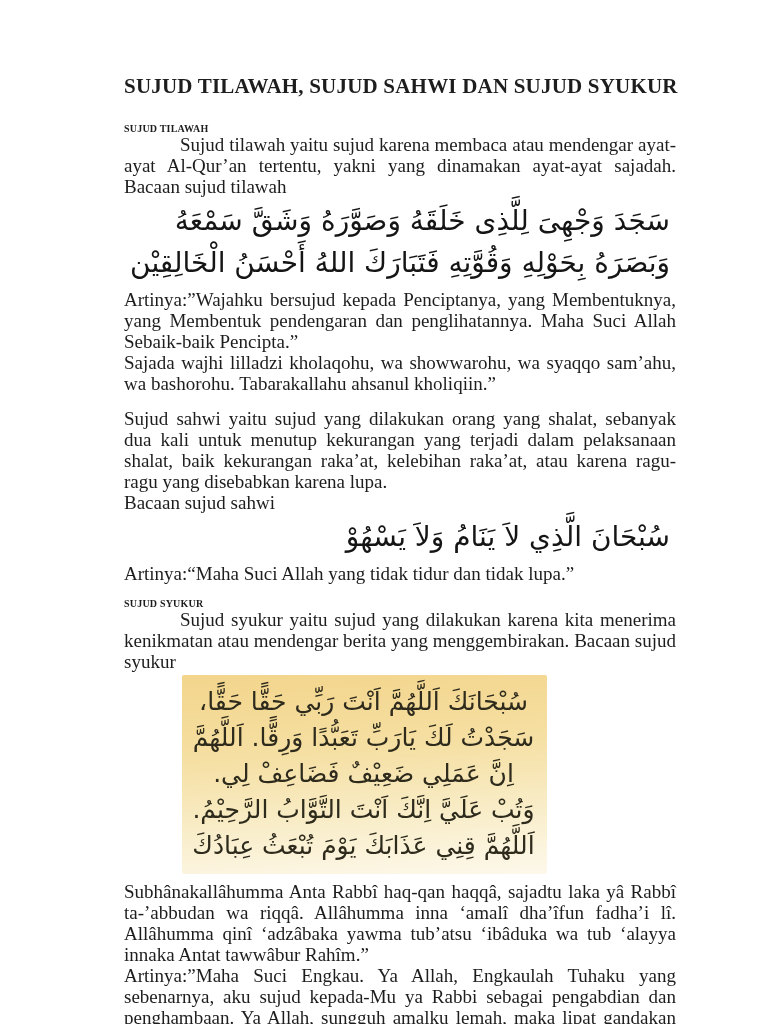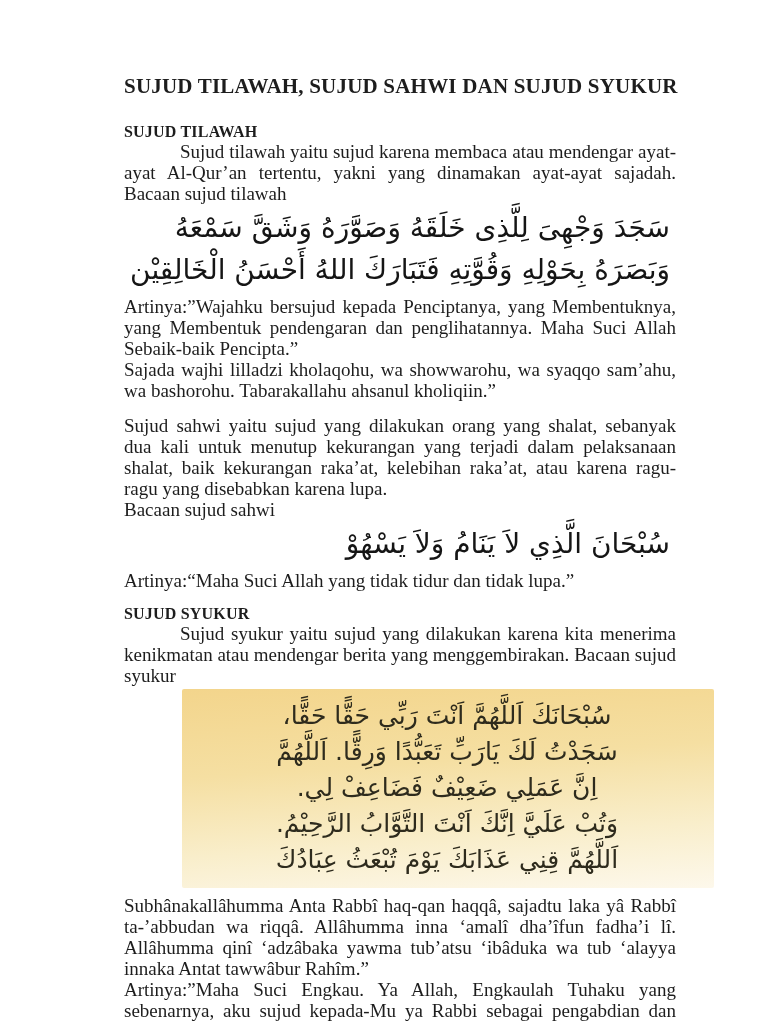--- a/index.html
+++ b/index.html
@@ -27,21 +27,21 @@
   }
   h1.doc-title {
     font-size: 21px;
     font-weight: bold;
     text-align: center;
     letter-spacing: 0.2px;
     margin-bottom: 24px;
     white-space: nowrap;
   }
   h2.section-heading {
-    font-size: 16px;
+    font-size: 10px;
     font-weight: bold;
     letter-spacing: 0.2px;
     font-family: Liberation Serif, serif;
   }
   p.body-text {
     font-size: 19px;
     line-height: 21px;
     text-align: justify;
     text-align-last: left;
   }
@@ -50,21 +50,21 @@
   .arabic-large {
     direction: rtl;
     font-family: "DejaVu Sans", sans-serif;
     font-size: 28px;
     line-height: 42px;
     color: #151515;
     margin: 3px 0 5px 0;
   }
   .arabic-large .arabic-line { padding: 0 6px; }
   .highlight-box {
-    width: 532px;
+    width: 365px;
     margin: 3px 0 7px 58px;
     padding: 9px 12px 10px 10px;
     background: linear-gradient(176deg, #f3d58c 0%, #f5dfa2 38%, #f9eecb 72%, #fdf8eb 100%);
     border-radius: 2px;
   }
   .highlight-box .arabic-line {
     direction: rtl;
     text-align: center;
     font-family: "DejaVu Sans", sans-serif;
     font-size: 25px;

